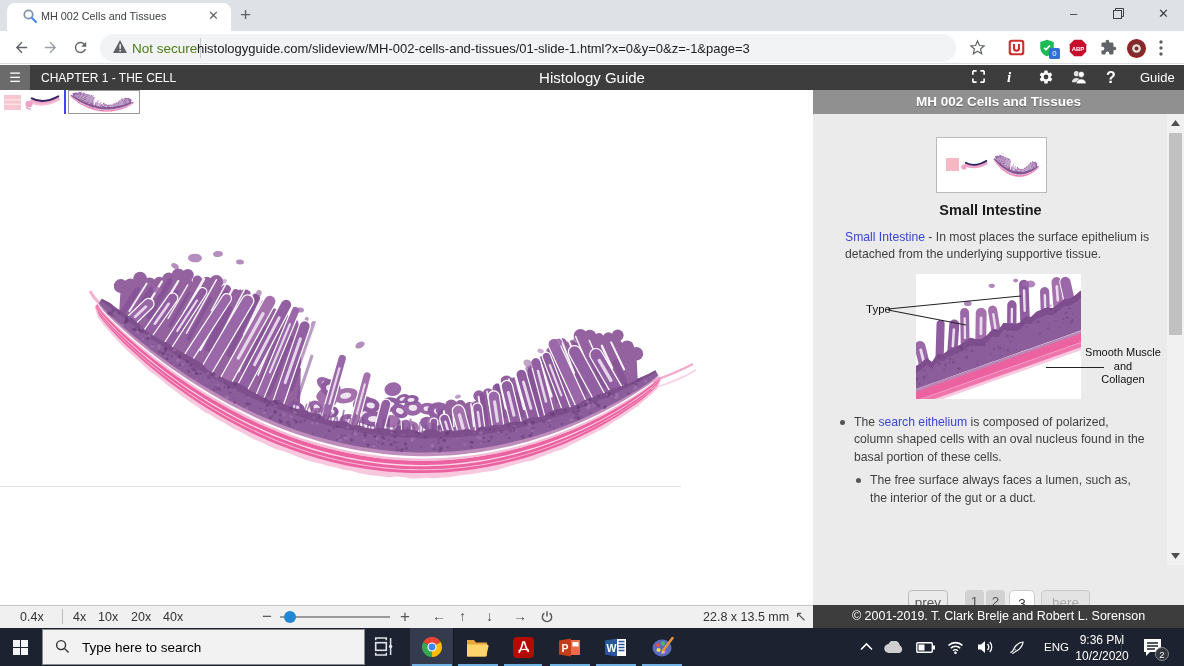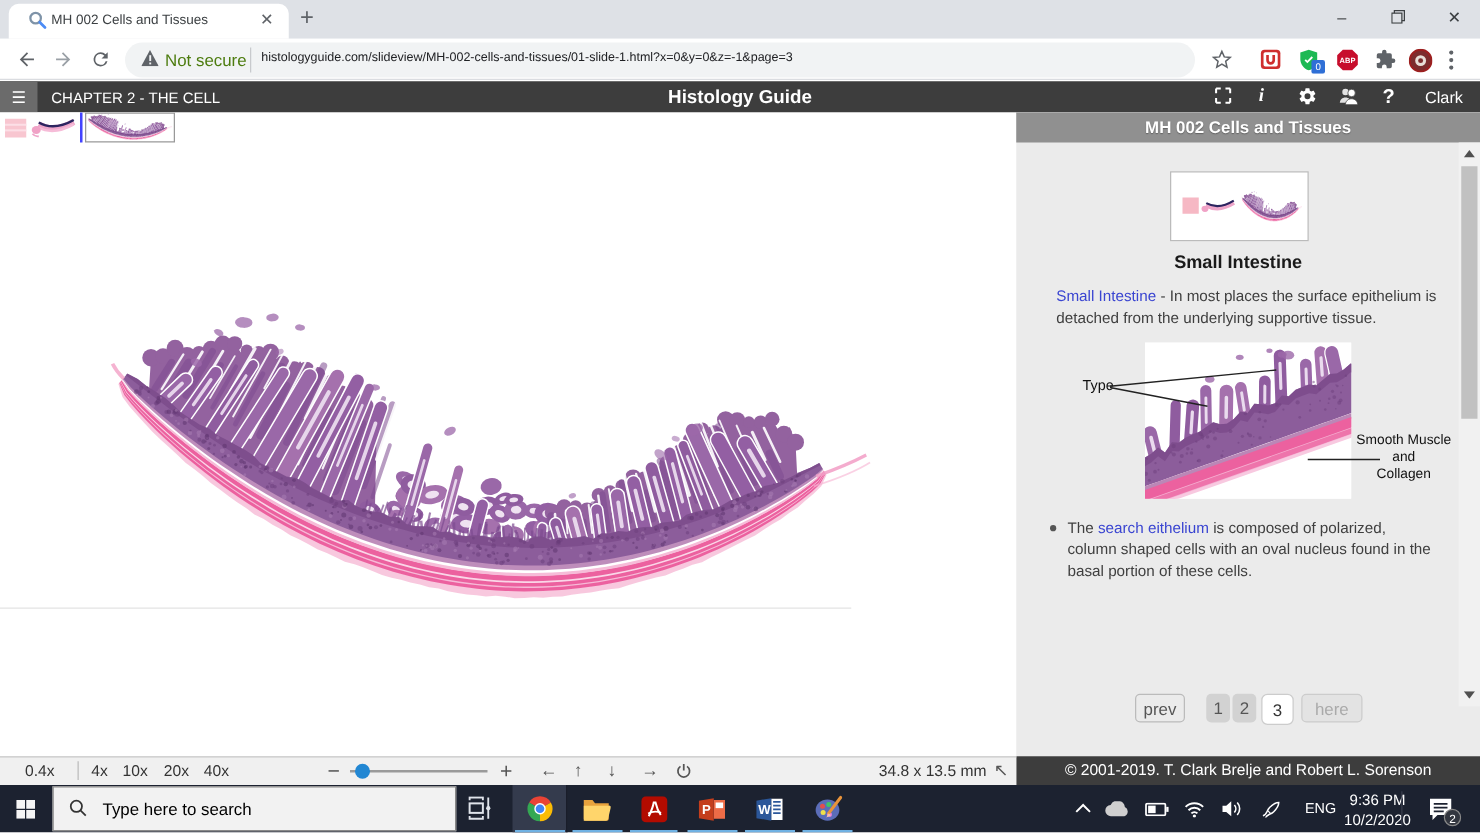--- a/index.html
+++ b/index.html
@@ -8,27 +8,27 @@
 #tab{left:7px;top:3px;width:224px;height:28px;background:#fff;border-radius:8px 8px 0 0}
 #tabtitle{left:41px;top:10px;font-size:10.8px;color:#3c4043}
 #tabclose{left:208px;top:8px;font-size:13px;color:#5f6368}
 #newtab{left:240px;top:4px;font-size:19px;color:#5f6368}
 .winbtn{top:0;width:45px;height:28px;color:#3c4043;text-align:center;line-height:28px;font-size:13px}
 #toolbar{left:0;top:31px;width:1184px;height:33px;background:#fff;border-bottom:1px solid #dadce0}
 #omnibox{left:100px;top:34px;width:856px;height:28px;background:#f1f3f4;border-radius:14px}
 #omniwarn{left:113px;top:40px}
 #omnitext1{left:132px;top:41px;font-size:13.5px;color:#4d7c0f}
 #omnisep{left:200px;top:38px;width:1px;height:20px;background:#c8cacd}
-#omnitext2{left:209px;top:41px;font-size:10px;color:#202124}
+#omnitext2{left:197px;top:41px;font-size:13px;color:#202124}
 .extic{top:39px}
 
 #hdr{left:0;top:65px;width:1184px;height:25px;background:#3d3d3d}
 #hambtn{left:0;top:65px;width:30px;height:25px;background:#6b6b6b;color:#fff;text-align:center;line-height:25px;font-size:13px}
 #chapter{left:41px;top:71px;font-size:12px;color:#fff}
-#sitetitle{left:0;top:69px;width:1184px;text-align:center;font-size:15px;font-weight:bold;color:#fff}
+#sitetitle{left:0;top:69px;width:1184px;text-align:center;font-size:15px;font-weight:normal;color:#fff}
 .hdric{top:65px;height:25px;line-height:25px;color:#fff;font-size:13px}
 
 #mainarea{left:0;top:90px;width:813px;height:515px;background:#fff}
 #thumb1{left:0;top:90px;width:66px;height:24px;background:#fff;border-right:2px solid #4343ff}
 #thumb2{left:68px;top:90px;width:72px;height:24px;background:#fff;border:1px solid #999}
 #baseline{left:0;top:486px;width:681px;height:1px;background:#e4e4e4}
 
 #sidebar{left:813px;top:90px;width:371px;height:515px;background:#ebebeb}
 #sbhdr{left:813px;top:90px;width:371px;height:24px;background:#909090;color:#fff;text-align:center;font-weight:bold;font-size:13.5px;line-height:24px;text-shadow:0 1px 1px #00000055}
 #sbthumbbox{left:936px;top:137px;width:111px;height:56px;background:#fff;border:1px solid #bbb}
@@ -43,21 +43,21 @@
 ul.b1{list-style:none}
 ul.b1>li{padding-left:17px;position:relative;margin-bottom:6px}
 ul.b1>li:before{content:"";position:absolute;left:3px;top:6px;width:5px;height:5px;border-radius:50%;background:#555}
 ul.b2{list-style:none;margin-top:6px}
 ul.b2>li{padding-left:16px;position:relative;margin-bottom:2px}
 ul.b2>li:before{content:"";position:absolute;left:2px;top:6px;width:5px;height:5px;border-radius:50%;background:#555}
 
 #sbtrack{left:1167px;top:114px;width:17px;height:451px;background:#f1f1f1}
 #sbthumb{left:1169px;top:133px;width:13px;height:202px;background:#c1c1c1}
 
-.pgbtn{top:555px;height:23px;border-radius:4px;font-size:13.5px;color:#555;text-align:center;line-height:23px}
+.pgbtn{top:590px;height:23px;border-radius:4px;font-size:13.5px;color:#555;text-align:center;line-height:23px}
 
 #copy{left:813px;top:605px;width:371px;height:23px;background:#3d3d3d;color:#fff;text-align:center;font-size:12.5px;line-height:23px}
 
 #btoolbar{left:0;top:605px;width:813px;height:23px;background:#f0f0f0;border-top:1px solid #c8c8c8}
 .bt{top:610px;font-size:12.5px;color:#333}
 .bticon{top:605px;height:23px;line-height:23px;font-size:14px;color:#555}
 #btsep{left:62px;top:609px;width:1px;height:15px;background:#bbb}
 #slider{left:280px;top:616px;width:110px;height:2px;background:#9a9a9a}
 #sliderdot{left:284px;top:611px;width:12px;height:12px;border-radius:50%;background:#2287d3}
 
@@ -136,37 +136,37 @@
     <circle cx="12" cy="12" r="2.5" fill="#7c2d2d"></circle>
   </svg>
 <svg class="abs" style="left:1159px;top:40px" width="4" height="16" viewBox="0 0 4 16">
     <circle cx="2" cy="2" r="1.7" fill="#5f6368"></circle>
     <circle cx="2" cy="8" r="1.7" fill="#5f6368"></circle>
     <circle cx="2" cy="14" r="1.7" fill="#5f6368"></circle>
   </svg>
 
 <div class="abs" id="hdr"></div>
 <div class="abs" id="hambtn">☰</div>
-<div class="abs" id="chapter">CHAPTER 2 - THE CELL</div>
+<div class="abs" id="chapter">CHAPTER 1 - THE CELL</div>
 <div class="abs" id="sitetitle">Histology Guide</div>
 <svg class="abs" style="left:971px;top:69px" width="15" height="15" viewBox="0 0 24 24">
     <path d="M3,3h6M3,3v6M21,3h-6M21,3v6M3,21h6M3,21v-6M21,21h-6M21,21v-6" stroke="#fff" stroke-width="2.6" fill="none"></path>
   </svg>
 <div class="abs hdric" style="left:1007px;font-weight:bold;font-style:italic;font-family:'Liberation Serif',serif;font-size:15px">i</div>
 <svg class="abs" style="left:1038px;top:69px" width="16" height="16" viewBox="0 0 24 24">
     <path d="M19.14,12.94a7.4,7.4 0 0 0 .06-.94 7.4,7.4 0 0 0-.06-.94l2.03-1.58a.5.5 0 0 0 .12-.64l-1.92-3.32a.5.5 0 0 0-.61-.22l-2.39.96a7.3,7.3 0 0 0-1.62-.94l-.36-2.54a.5.5 0 0 0-.5-.42h-3.84a.5.5 0 0 0-.5.42l-.36,2.54a7.3,7.3 0 0 0-1.62.94l-2.39-.96a.5.5 0 0 0-.61.22L2.65,8.84a.5.5 0 0 0 .12.64l2.03,1.58a7.4,7.4 0 0 0-.06.94 7.4,7.4 0 0 0 .06.94l-2.03,1.58a.5.5 0 0 0-.12.64l1.92,3.32c.14.24.42.34.61.22l2.39-.96a7.3,7.3 0 0 0 1.62.94l.36,2.54a.5.5 0 0 0 .5.42h3.84a.5.5 0 0 0 .5-.42l.36-2.54a7.3,7.3 0 0 0 1.62-.94l2.39.96c.24.1.47,0,.61-.22l1.92-3.32a.5.5 0 0 0-.12-.64ZM12,15.6A3.6,3.6 0 1 1 15.6,12 3.6,3.6 0 0 1 12,15.6Z" fill="#fff"></path>
   </svg>
 <svg class="abs" style="left:1070px;top:68px" width="18" height="18" viewBox="0 0 24 24">
     <circle cx="8.5" cy="7.5" r="3.4" fill="#fff" opacity="0.85"></circle>
     <path d="M2.5,19c0-3.6,2.7-5.8,6-5.8s6,2.2,6,5.8Z" fill="#fff" opacity="0.85"></path>
     <circle cx="15" cy="8.5" r="4" fill="#fff" stroke="#3d3d3d" stroke-width="0.8"></circle>
     <path d="M8.5,21c0-4,3-6.3,6.5-6.3s6.5,2.3,6.5,6.3Z" fill="#fff" stroke="#3d3d3d" stroke-width="0.8"></path>
   </svg>
 <div class="abs hdric" style="left:1106px;font-weight:bold;font-size:16px">?</div>
-<div class="abs hdric" style="left:1140px">Clark</div>
+<div class="abs hdric" style="left:1140px">Guide</div>
 
 <div class="abs" id="mainarea"></div>
 <div class="abs" id="baseline"></div>
 <svg class="abs" style="left:0;top:0" width="813" height="605" viewBox="0 0 813 605">
   <defs>
       <g id="tissue">
         <path d="M95.5,306.2 L99.5,315.7 L105.3,323.1 L111.5,330.1 L117.8,336.7 L124.2,343.1 L130.7,349.3 L137.3,355.4 L144.0,361.2 L150.7,366.9 L157.5,372.5 L164.3,377.9 L171.2,383.1 L178.0,388.2 L185.0,393.1 L191.9,397.9 L198.9,402.5 L206.0,407.0 L213.0,411.4 L220.1,415.6 L227.2,419.6 L234.4,423.5 L241.6,427.3 L248.8,430.9 L256.0,434.4 L263.3,437.7 L270.5,440.9 L277.8,443.9 L285.2,446.8 L292.5,449.5 L299.9,452.1 L307.2,454.5 L314.7,456.8 L322.1,458.9 L329.5,460.9 L337.0,462.7 L344.4,464.4 L351.9,465.9 L359.4,467.2 L366.9,468.5 L374.4,469.5 L381.9,470.4 L389.4,471.1 L396.9,471.7 L404.4,472.1 L411.9,472.4 L419.5,472.5 L427.0,472.5 L434.5,472.3 L442.0,471.9 L449.5,471.4 L457.0,470.7 L464.5,469.9 L471.9,468.9 L479.4,467.8 L486.8,466.5 L494.2,465.0 L501.6,463.4 L509.0,461.7 L516.4,459.7 L523.7,457.7 L531.0,455.5 L538.3,453.1 L545.6,450.6 L552.8,447.9 L560.0,445.0 L567.2,442.0 L574.4,438.9 L581.5,435.6 L588.5,432.1 L595.6,428.5 L602.6,424.7 L609.5,420.8 L616.4,416.6 L623.2,412.3 L630.0,407.8 L636.7,403.1 L643.3,398.1 L649.7,392.9 L655.9,387.1 L660.6,378.9 L661.2,379.9 L657.0,389.0 L650.9,395.0 L644.4,400.3 L638.2,406.0 L631.3,410.4 L624.7,415.3 L617.7,419.4 L610.9,423.8 L604.1,428.3 L597.0,431.8 L589.9,435.4 L582.8,439.0 L575.7,442.6 L568.6,446.0 L561.6,449.7 L554.0,451.8 L546.8,454.7 L539.5,457.4 L532.3,460.4 L524.7,462.0 L517.3,464.0 L509.9,465.9 L502.5,468.2 L495.2,470.6 L487.5,471.4 L480.0,472.5 L472.5,474.0 L464.9,474.7 L457.3,475.7 L449.8,477.1 L442.2,477.4 L434.6,478.2 L427.0,477.8 L419.4,478.3 L411.7,478.5 L404.1,477.3 L396.6,476.5 L388.8,477.2 L381.2,476.2 L373.6,475.6 L366.0,474.4 L358.4,472.9 L351.0,470.7 L343.3,469.7 L335.9,467.6 L328.3,466.0 L320.8,463.8 L313.2,462.1 L305.6,460.0 L298.4,456.9 L291.0,454.0 L283.6,451.3 L275.9,449.3 L268.6,445.8 L261.4,442.3 L253.9,439.3 L246.8,435.3 L239.6,431.6 L232.2,428.1 L225.2,423.6 L218.0,419.7 L211.0,415.2 L203.5,411.5 L196.8,406.3 L189.7,401.7 L182.7,396.8 L175.9,391.6 L168.9,386.6 L162.3,380.8 L155.5,375.3 L148.4,370.2 L142.0,364.0 L135.5,357.9 L128.8,351.9 L122.3,345.7 L116.0,339.0 L109.8,332.2 L103.6,325.2 L98.0,317.5 L94.7,307.2Z" fill="#f5b5d3" opacity="0.75"></path>
         <path d="M97.3,304.1 L102.5,312.2 L108.8,319.0 L115.2,325.4 L121.8,331.7 L128.4,337.7 L135.1,343.5 L141.9,349.2 L148.6,354.8 L155.5,360.2 L162.3,365.4 L169.2,370.5 L176.1,375.5 L183.0,380.3 L189.9,385.0 L196.9,389.5 L203.9,393.9 L210.9,398.2 L217.9,402.3 L224.9,406.3 L232.0,410.1 L239.0,413.8 L246.1,417.4 L253.2,420.8 L260.4,424.1 L267.5,427.3 L274.6,430.3 L281.8,433.1 L289.0,435.9 L296.2,438.4 L303.4,440.9 L310.6,443.2 L317.8,445.4 L325.0,447.4 L332.3,449.3 L339.5,451.0 L346.8,452.6 L354.1,454.0 L361.4,455.3 L368.6,456.5 L375.9,457.5 L383.2,458.4 L390.5,459.1 L397.8,459.7 L405.1,460.1 L412.4,460.4 L419.7,460.5 L427.0,460.5 L434.3,460.4 L441.6,460.1 L448.9,459.7 L456.1,459.1 L463.4,458.4 L470.7,457.5 L477.9,456.5 L485.2,455.3 L492.4,454.0 L499.6,452.6 L506.9,451.0 L514.1,449.2 L521.3,447.4 L528.4,445.3 L535.6,443.2 L542.7,440.9 L549.9,438.4 L557.0,435.8 L564.1,433.1 L571.2,430.2 L578.2,427.1 L585.2,424.0 L592.2,420.6 L599.2,417.2 L606.2,413.5 L613.1,409.8 L620.0,405.8 L626.8,401.7 L633.6,397.4 L640.4,392.9 L647.0,388.2 L653.5,383.1 L659.1,376.5 L660.6,379.0 L656.0,387.3 L649.8,393.1 L643.4,398.4 L636.8,403.4 L630.1,408.1 L623.4,412.6 L616.5,416.9 L609.6,421.1 L602.7,425.1 L595.7,428.9 L588.7,432.5 L581.6,436.0 L574.5,439.3 L567.4,442.4 L560.2,445.5 L553.0,448.3 L545.7,451.0 L538.4,453.5 L531.2,455.9 L523.8,458.2 L516.5,460.2 L509.1,462.1 L501.7,463.9 L494.3,465.5 L486.9,467.0 L479.4,468.3 L472.0,469.4 L464.5,470.4 L457.0,471.2 L449.5,471.9 L442.0,472.4 L434.5,472.8 L427.0,473.0 L419.5,473.1 L411.9,472.9 L404.4,472.7 L396.9,472.3 L389.3,471.7 L381.8,470.9 L374.3,470.0 L366.8,469.0 L359.3,467.8 L351.8,466.4 L344.3,464.9 L336.8,463.2 L329.4,461.4 L321.9,459.4 L314.5,457.3 L307.1,455.0 L299.7,452.6 L292.3,450.0 L285.0,447.3 L277.7,444.4 L270.3,441.4 L263.1,438.2 L255.8,434.9 L248.6,431.4 L241.4,427.7 L234.2,424.0 L227.0,420.1 L219.9,416.0 L212.8,411.8 L205.7,407.4 L198.7,402.9 L191.7,398.3 L184.8,393.5 L177.8,388.5 L170.9,383.4 L164.1,378.2 L157.3,372.8 L150.5,367.2 L143.8,361.5 L137.1,355.6 L130.5,349.6 L124.0,343.4 L117.6,336.9 L111.3,330.3 L105.2,323.3 L99.4,315.9 L95.4,306.3Z" fill="#ec619f"></path>
         <path d="M96.6,304.9 L101.4,313.5 L107.5,320.5 L113.9,327.1 L120.3,333.5 L126.9,339.7 L133.5,345.6 L140.2,351.5 L147.0,357.1 L153.7,362.6 L160.6,368.0 L167.4,373.2 L174.3,378.2 L181.2,383.2 L188.1,387.9 L195.1,392.6 L202.1,397.0 L209.1,401.4 L216.1,405.6 L223.2,409.7 L230.2,413.6 L237.3,417.4 L244.5,421.0 L251.6,424.5 L258.8,427.8 L265.9,431.1 L273.1,434.1 L280.4,437.1 L287.6,439.8 L294.8,442.5 L302.1,445.0 L309.4,447.3 L316.7,449.5 L324.0,451.6 L331.3,453.5 L338.6,455.3 L345.9,456.9 L353.3,458.3 L360.6,459.7 L368.0,460.8 L375.4,461.9 L382.7,462.7 L390.1,463.5 L397.5,464.1 L404.9,464.5 L412.2,464.8 L419.6,464.9 L427.0,464.9 L434.4,464.7 L441.7,464.4 L449.1,463.9 L456.4,463.3 L463.8,462.6 L471.1,461.6 L478.5,460.6 L485.8,459.4 L493.1,458.0 L500.4,456.5 L507.6,454.9 L514.9,453.1 L522.2,451.1 L529.4,449.0 L536.6,446.8 L543.8,444.4 L550.9,441.8 L558.1,439.2 L565.2,436.3 L572.3,433.3 L579.4,430.2 L586.4,426.9 L593.5,423.5 L600.4,419.9 L607.4,416.2 L614.3,412.3 L621.2,408.2 L628.0,403.9 L634.7,399.5 L641.4,394.8 L648.0,389.9 L654.4,384.6 L659.7,377.4 L659.8,377.7 L654.6,385.0 L648.3,390.4 L641.8,395.4 L635.1,400.2 L628.4,404.6 L621.6,408.9 L614.7,413.1 L607.8,417.0 L600.8,420.8 L593.8,424.4 L586.8,427.9 L579.8,431.2 L572.7,434.4 L565.6,437.4 L558.5,440.3 L551.3,443.0 L544.1,445.5 L536.9,447.9 L529.7,450.2 L522.4,452.3 L515.2,454.3 L507.9,456.1 L500.6,457.8 L493.3,459.3 L486.0,460.7 L478.6,461.9 L471.3,463.0 L463.9,463.9 L456.5,464.7 L449.2,465.3 L441.8,465.8 L434.4,466.1 L427.0,466.3 L419.6,466.3 L412.2,466.2 L404.8,465.9 L397.4,465.5 L390.0,464.9 L382.6,464.2 L375.2,463.3 L367.8,462.3 L360.4,461.1 L353.0,459.7 L345.7,458.3 L338.3,456.6 L331.0,454.9 L323.6,452.9 L316.3,450.9 L309.0,448.7 L301.7,446.3 L294.4,443.8 L287.1,441.1 L279.9,438.3 L272.7,435.4 L265.4,432.3 L258.3,429.1 L251.1,425.7 L243.9,422.2 L236.8,418.5 L229.7,414.7 L222.6,410.8 L215.5,406.7 L208.5,402.4 L201.5,398.1 L194.5,393.6 L187.5,388.9 L180.6,384.1 L173.7,379.1 L166.8,374.1 L160.0,368.8 L153.2,363.4 L146.4,357.9 L139.7,352.2 L133.0,346.3 L126.4,340.3 L119.9,334.1 L113.4,327.7 L107.1,321.0 L101.0,313.9 L96.4,305.1Z" fill="#fce3ef" opacity="0.9"></path>
         <path d="M96.0,305.6 L100.3,314.8 L106.3,322.0 L112.5,328.8 L118.9,335.3 L125.4,341.6 L131.9,347.8 L138.6,353.7 L145.3,359.5 L152.0,365.1 L158.8,370.5 L165.6,375.9 L172.5,381.0 L179.4,386.0 L186.3,390.9 L193.3,395.6 L200.3,400.2 L207.3,404.6 L214.4,408.9 L221.4,413.0 L228.5,417.0 L235.7,420.9 L242.8,424.6 L250.0,428.2 L257.2,431.6 L264.4,434.9 L271.7,438.0 L278.9,441.0 L286.2,443.8 L293.5,446.5 L300.8,449.0 L308.2,451.4 L315.5,453.7 L322.9,455.8 L330.3,457.7 L337.7,459.5 L345.1,461.2 L352.5,462.7 L359.9,464.0 L367.4,465.2 L374.8,466.2 L382.2,467.1 L389.7,467.8 L397.2,468.4 L404.6,468.9 L412.1,469.1 L419.5,469.2 L427.0,469.2 L434.4,469.0 L441.9,468.7 L449.3,468.2 L456.8,467.5 L464.2,466.8 L471.6,465.8 L479.0,464.7 L486.4,463.4 L493.7,462.0 L501.1,460.5 L508.4,458.7 L515.7,456.9 L523.0,454.9 L530.3,452.7 L537.6,450.4 L544.8,447.9 L552.0,445.3 L559.2,442.5 L566.4,439.6 L573.5,436.5 L580.6,433.3 L587.6,429.9 L594.7,426.4 L601.6,422.7 L608.6,418.8 L615.5,414.8 L622.3,410.5 L629.1,406.2 L635.9,401.6 L642.5,396.7 L649.0,391.6 L655.2,386.0 L660.2,378.2 L660.3,378.5 L655.4,386.4 L649.2,392.0 L642.7,397.2 L636.1,402.1 L629.4,406.7 L622.6,411.1 L615.8,415.4 L608.9,419.4 L601.9,423.3 L595.0,427.1 L587.9,430.6 L580.9,434.1 L573.8,437.3 L566.6,440.4 L559.5,443.4 L552.3,446.1 L545.1,448.8 L537.8,451.3 L530.6,453.6 L523.3,455.8 L516.0,457.8 L508.6,459.7 L501.3,461.4 L493.9,463.0 L486.5,464.4 L479.1,465.7 L471.7,466.8 L464.3,467.8 L456.8,468.6 L449.4,469.3 L441.9,469.8 L434.5,470.1 L427.0,470.3 L419.5,470.3 L412.0,470.2 L404.6,469.9 L397.1,469.5 L389.6,468.9 L382.1,468.2 L374.7,467.3 L367.2,466.3 L359.7,465.1 L352.3,463.7 L344.9,462.2 L337.4,460.6 L330.0,458.8 L322.6,456.8 L315.2,454.7 L307.9,452.5 L300.5,450.1 L293.2,447.5 L285.9,444.8 L278.6,442.0 L271.3,439.0 L264.0,435.8 L256.8,432.5 L249.6,429.1 L242.4,425.5 L235.2,421.8 L228.1,417.9 L221.0,413.9 L213.9,409.7 L206.9,405.4 L199.8,401.0 L192.8,396.4 L185.9,391.6 L178.9,386.7 L172.0,381.7 L165.2,376.5 L158.4,371.2 L151.6,365.7 L144.9,360.1 L138.2,354.3 L131.5,348.3 L125.0,342.1 L118.5,335.8 L112.2,329.2 L106.0,322.4 L100.0,315.1 L95.8,305.8Z" fill="#f8c9e0" opacity="0.85"></path>
@@ -938,20 +938,21 @@
   </svg>
 <div class="abs" id="smlbl">Smooth Muscle<br>and<br>Collagen</div>
 <svg class="abs" style="left:1046px;top:366px" width="58" height="3" viewBox="0 0 58 3">
     <path d="M0,1.5 H58" stroke="#222" stroke-width="1.2"></path>
   </svg>
 
 <div class="abs sbtext" id="bullets">
 <ul class="b1">
       <li>The <a class="lk">search eithelium</a> is composed of polarized,<br>column shaped cells with an oval nucleus found in the<br>basal portion of these cells.
 <ul class="b2 sbtext">
+<li>The free surface always faces a lumen, such as,<br>the interior of the gut or a duct.</li>
         </ul></li>
     </ul>
 </div>
 
 <div class="abs" id="sbtrack"></div>
 <div class="abs" id="sbthumb"></div>
 <svg class="abs" style="left:1171px;top:120px" width="9" height="6" viewBox="0 0 9 6">
     <path d="M0,6 L4.5,0 L9,6Z" fill="#505050"></path>
   </svg>
 <svg class="abs" style="left:1171px;top:553px" width="9" height="6" viewBox="0 0 9 6">
@@ -977,21 +978,21 @@
 <div class="abs" id="sliderdot"></div>
 <div class="abs bticon" style="left:400px;font-size:17px">+</div>
 <div class="abs bticon" style="left:432px">←</div>
 <div class="abs bticon" style="left:459px">↑</div>
 <div class="abs bticon" style="left:486px">↓</div>
 <div class="abs bticon" style="left:513px">→</div>
 <svg class="abs" style="left:540px;top:610px" width="14" height="14" viewBox="0 0 24 24">
     <path d="M12,2 v9" stroke="#555" stroke-width="2.4"></path>
     <path d="M7.5,5.3a8,8 0 1,0 9,0" fill="none" stroke="#555" stroke-width="2.4"></path>
   </svg>
-<div class="abs bt" style="left:703px">34.8 x 13.5 mm</div>
+<div class="abs bt" style="left:703px">22.8 x 13.5 mm</div>
 <div class="abs bticon" style="left:795px">↖</div>
 
 <div class="abs" id="taskbar"></div>
 <svg class="abs" style="left:13px;top:640px" width="15" height="15" viewBox="0 0 15 15">
     <rect x="0" y="0" width="7" height="7" fill="#f5f5f5"></rect>
     <rect x="8" y="0" width="7" height="7" fill="#f5f5f5"></rect>
     <rect x="0" y="8" width="7" height="7" fill="#f5f5f5"></rect>
     <rect x="8" y="8" width="7" height="7" fill="#f5f5f5"></rect>
   </svg>
 <div class="abs" id="searchbox"></div>

